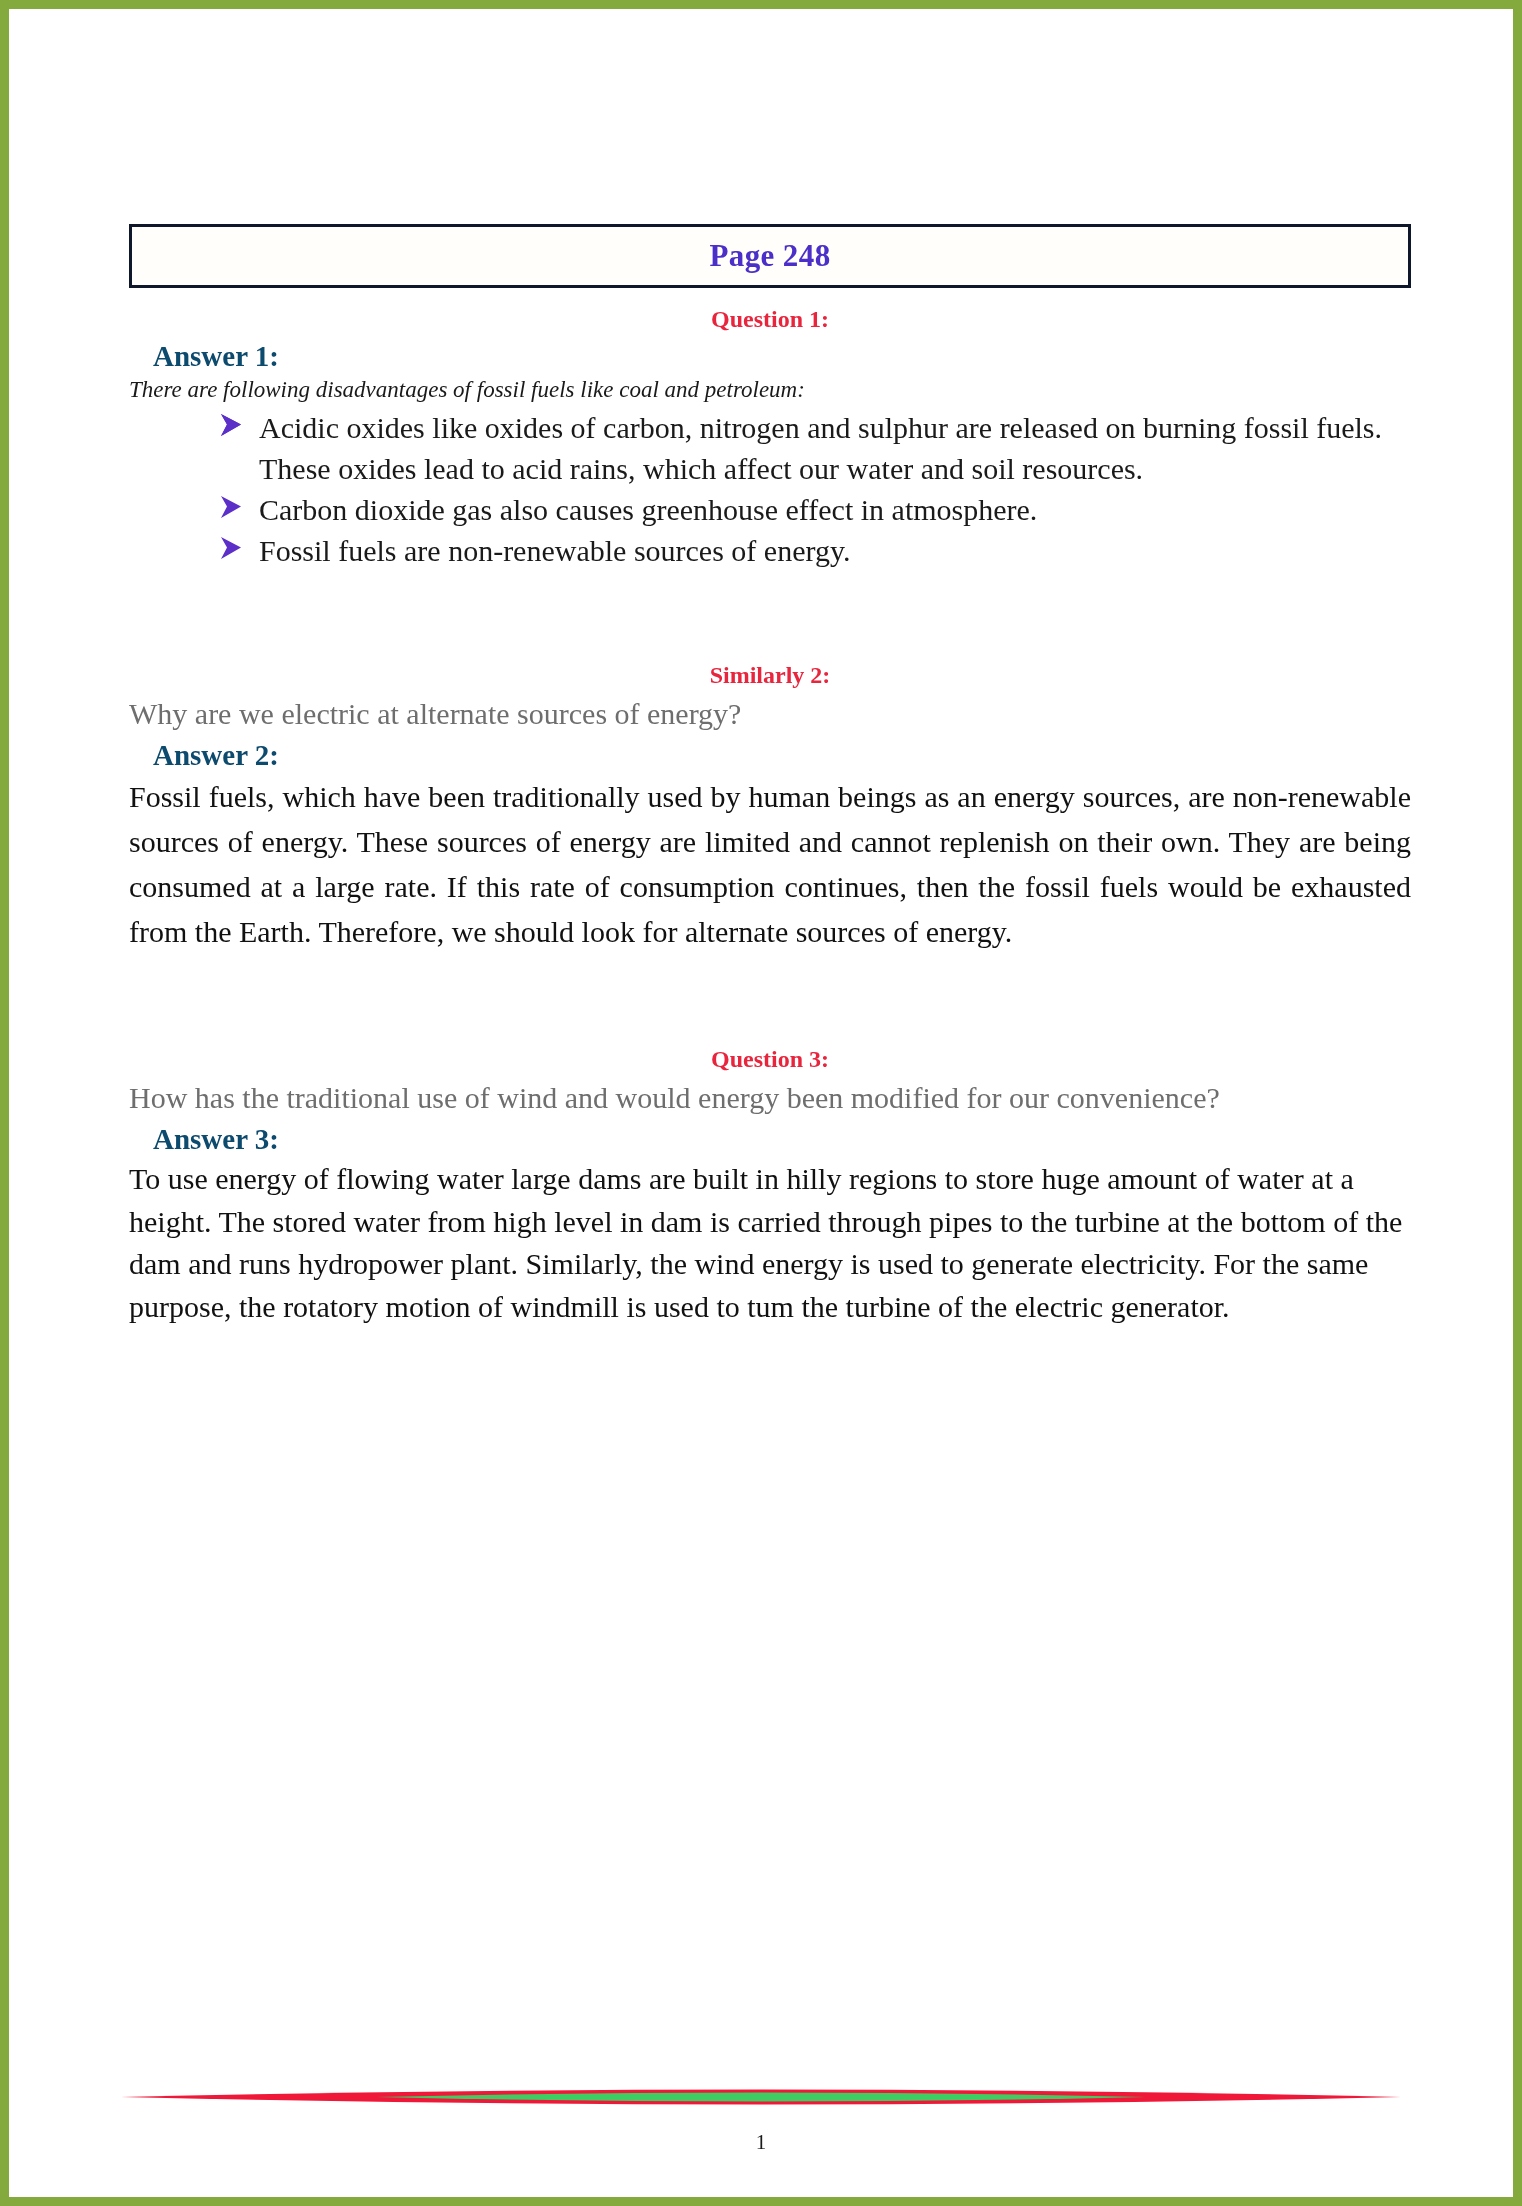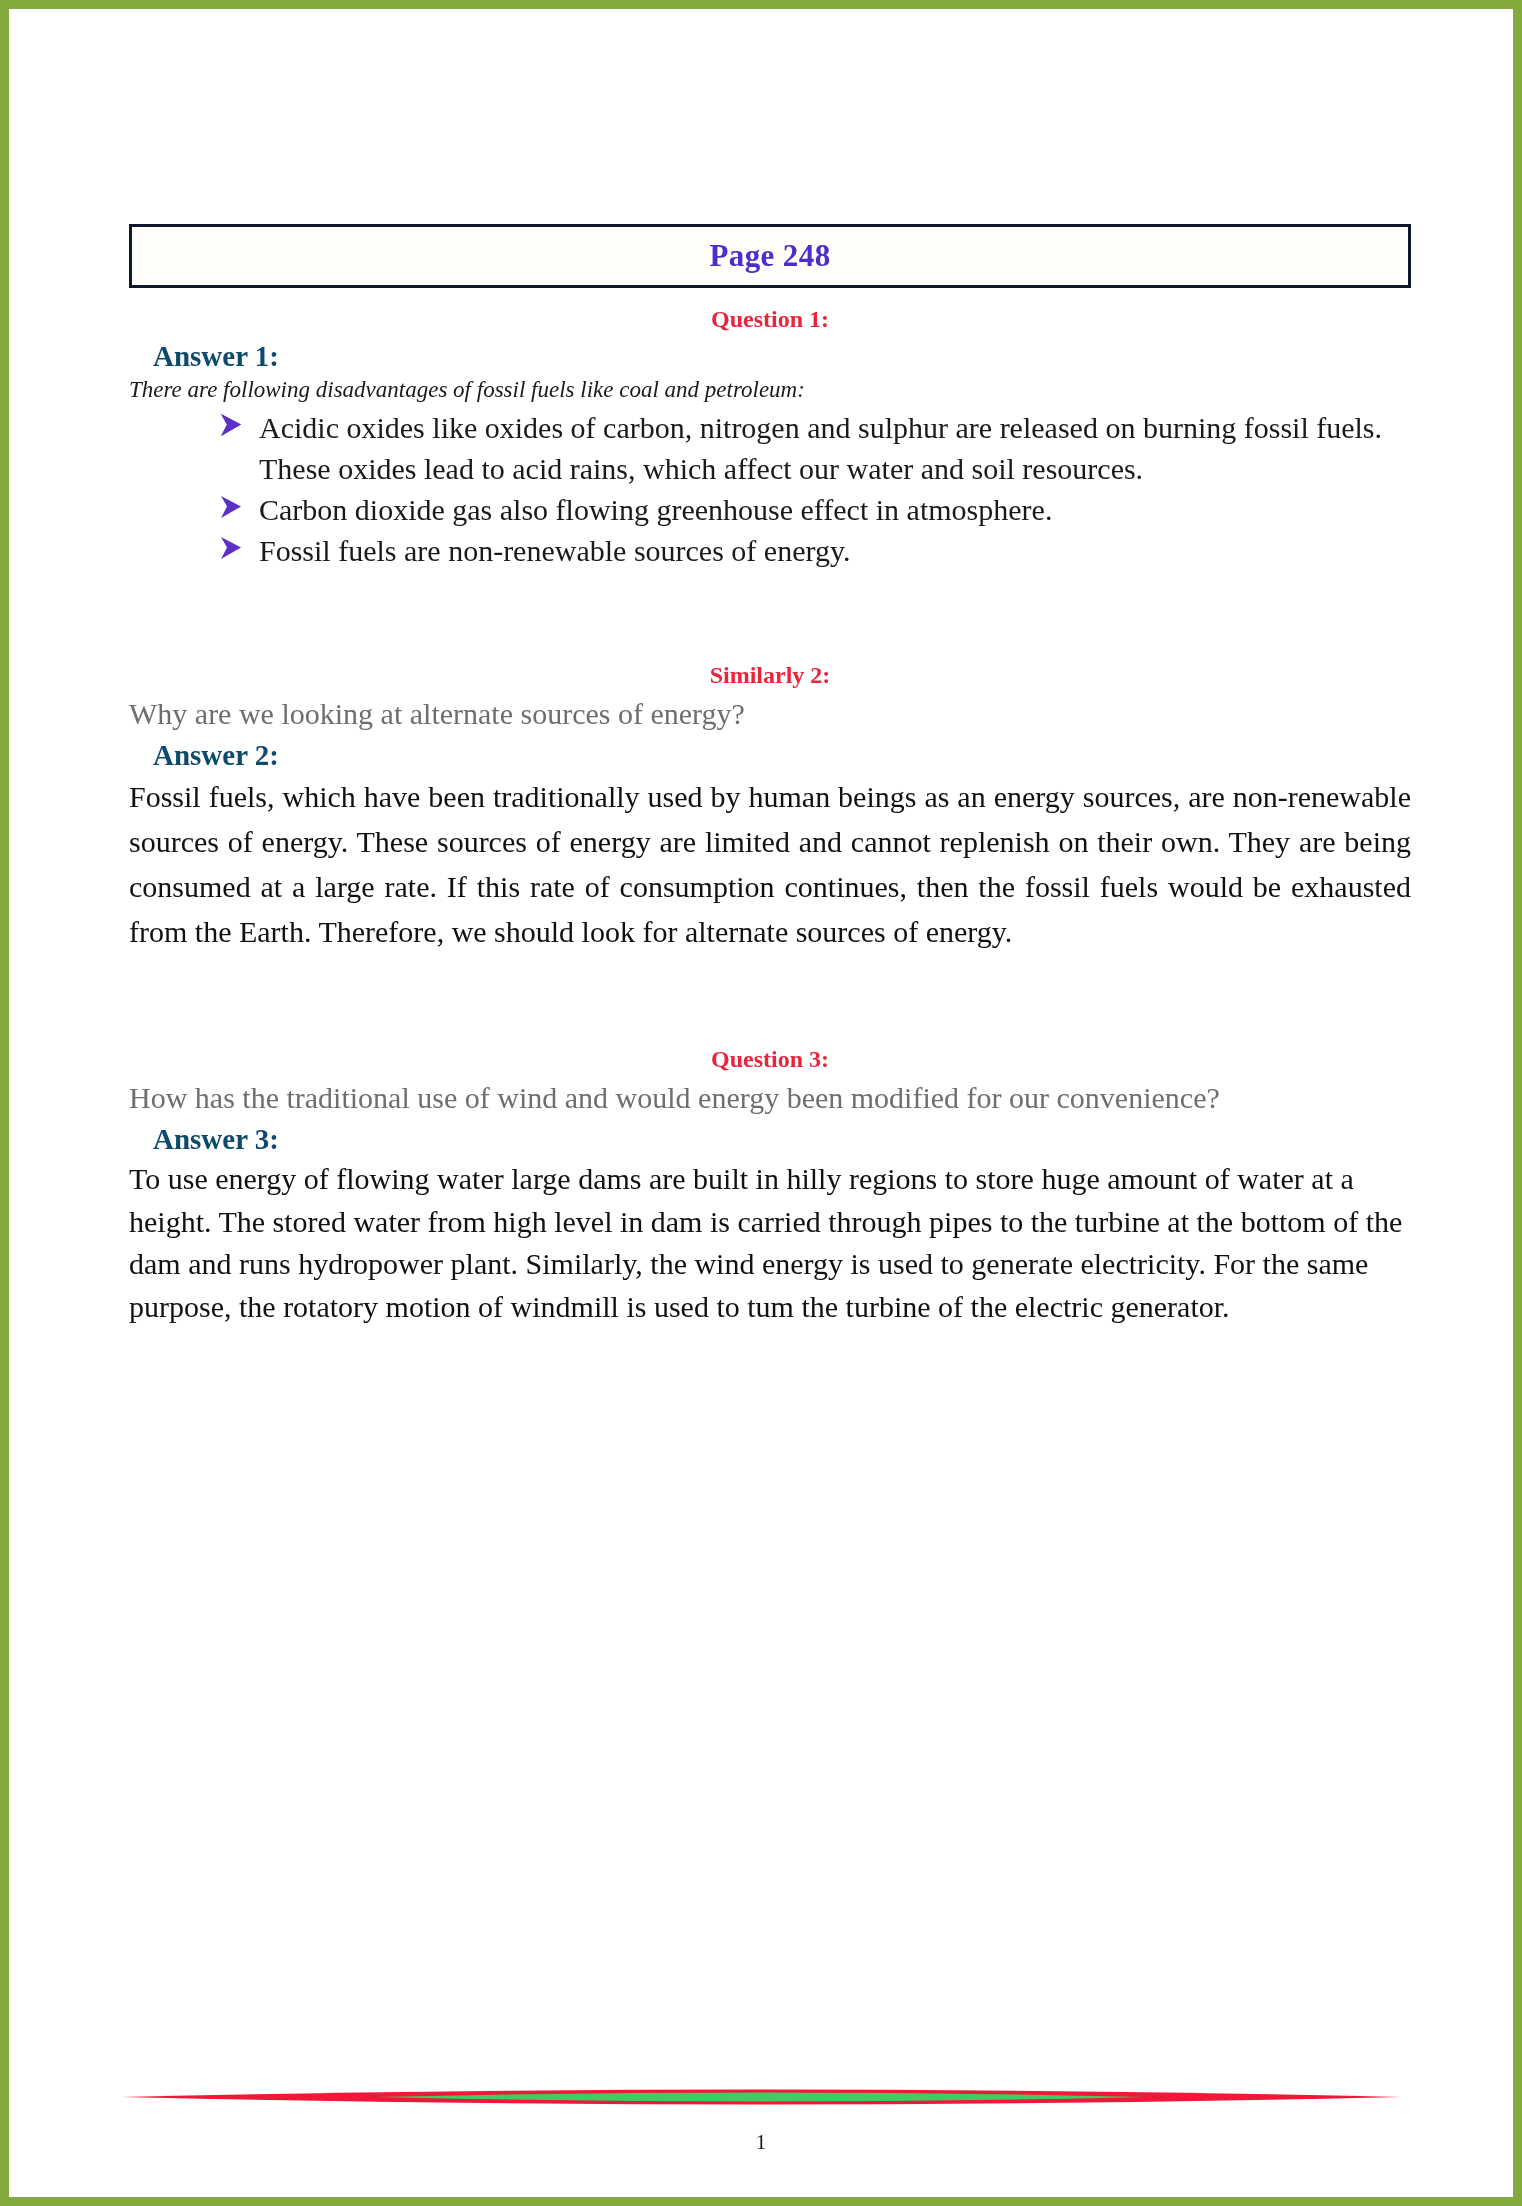--- a/index.html
+++ b/index.html
@@ -188,38 +188,38 @@
               </svg>
             </span>
             <span>Acidic oxides like oxides of carbon, nitrogen and sulphur are released on burning fossil fuels. These oxides lead to acid rains, which affect our water and soil resources.</span>
           </li>
           <li>
             <span class="bullet-arrow">
               <svg width="30" height="32" viewBox="0 0 30 32" aria-hidden="true">
                 <path d="M4 5 L24 15.5 L4 27 L10 15.5 Z" fill="#5b2fc8"></path>
               </svg>
             </span>
-            <span>Carbon dioxide gas also flowing greenhouse effect in atmosphere.</span>
+            <span>Carbon dioxide gas also causes greenhouse effect in atmosphere.</span>
           </li>
           <li>
             <span class="bullet-arrow">
               <svg width="30" height="32" viewBox="0 0 30 32" aria-hidden="true">
                 <path d="M4 5 L24 15.5 L4 27 L10 15.5 Z" fill="#5b2fc8"></path>
               </svg>
             </span>
             <span>Fossil fuels are non-renewable sources of energy.</span>
           </li>
         </ul>
       </div>
 
       <div class="gap-lg"></div>
 
       <div>
         <div class="q-heading">Similarly 2:</div>
-        <div class="q-text gray">Why are we looking at alternate sources of energy?</div>
+        <div class="q-text gray">Why are we electric at alternate sources of energy?</div>
         <div class="a-heading">Answer 2:</div>
         <div class="a-para justify loose">Fossil fuels, which have been traditionally used by human beings as an energy sources, are non-renewable sources of energy. These sources of energy are limited and cannot replenish on their own. They are being consumed at a large rate. If this rate of consumption continues, then the fossil fuels would be exhausted from the Earth. Therefore, we should look for alternate sources of energy.</div>
       </div>
 
       <div class="gap-xl"></div>
 
       <div>
         <div class="q-heading">Question 3:</div>
         <div class="q-text gray justify">How has the traditional use of wind and would energy been modified for our convenience?</div>
         <div class="a-heading">Answer 3:</div>

